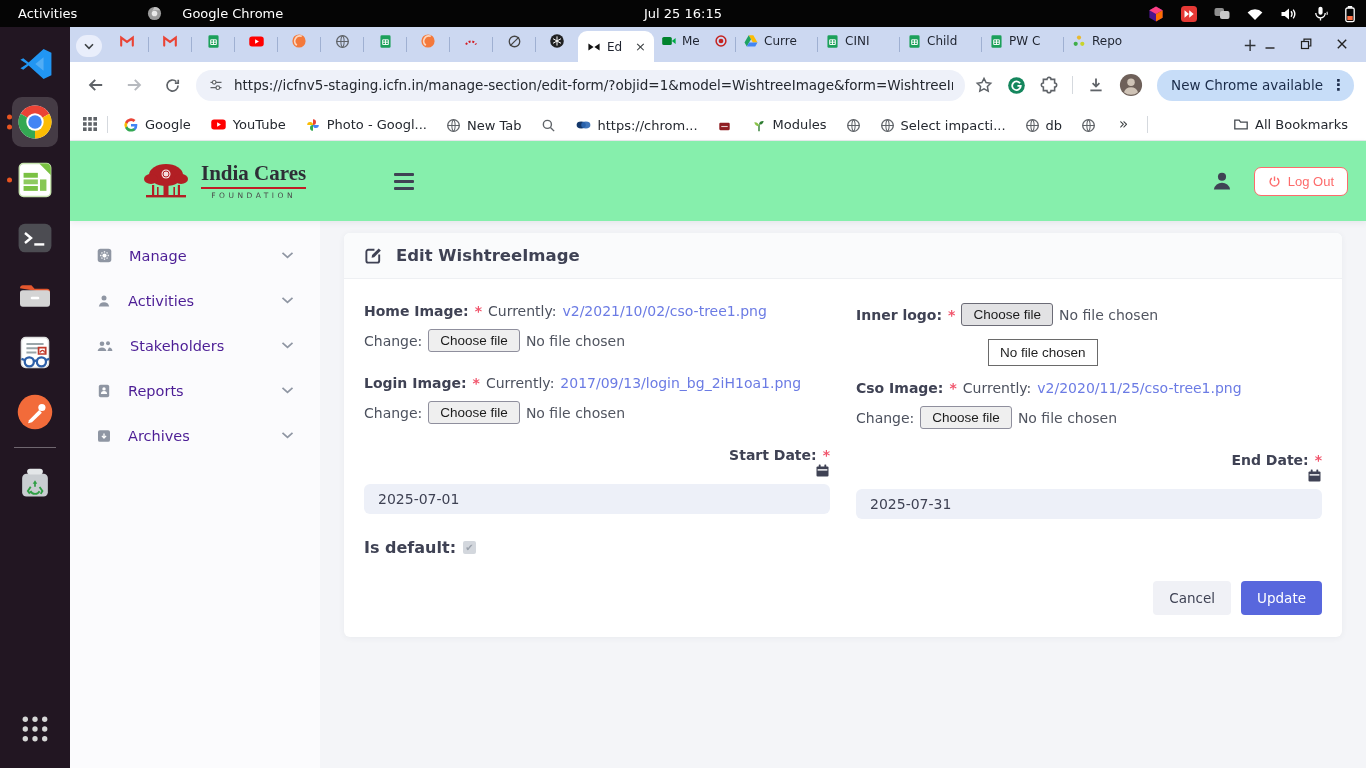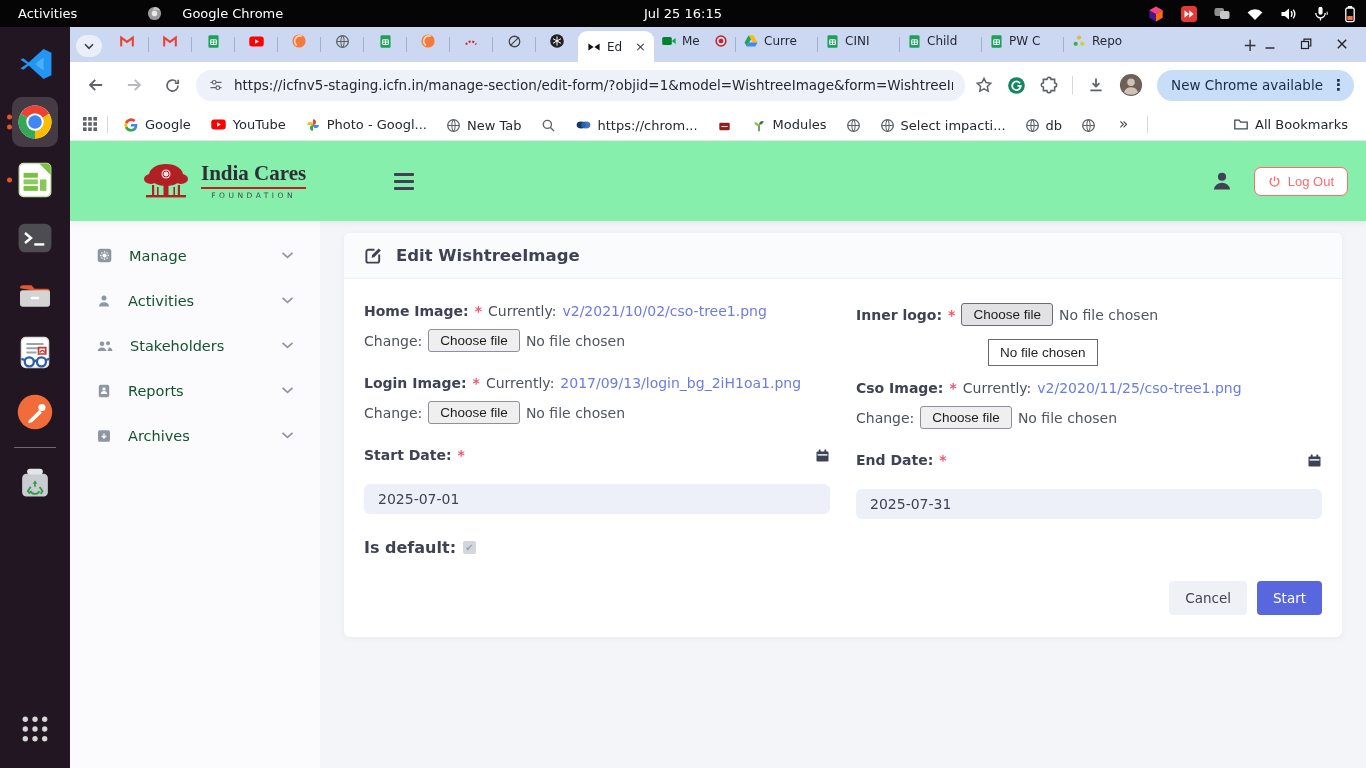--- a/index.html
+++ b/index.html
@@ -75,21 +75,21 @@
   .brand-sub { font-size:7.5px; letter-spacing:3.5px; color:#4a4a4a; margin-top:2px; }
   .hamburger { margin-left:88px; display:flex; flex-direction:column; gap:4px; }
   .hamburger i { width:20px; height:3px; background:#3f4254; border-radius:1px; }
   .header-right { margin-left:auto; display:flex; align-items:center; gap:20px; padding-right:2px; }
   .logout-btn { display:flex; align-items:center; gap:7px; border:1px solid #fd6b6b; color:#fd6b6b;
                 border-radius:7px; padding:6px 13px; font-size:13px; background:#fff; }
 
   .page-body { display:flex; height:547px; }
   .sidebar { width:250px; background:#fbfbfd; padding-top:12px; }
   .side-item { height:45px; display:flex; align-items:center; gap:16px; padding:0 26px; }
-  .side-item .s-label { font-size:14.5px; color:#14532d; flex:1; }
+  .side-item .s-label { font-size:14.5px; color:#4c1d95; flex:1; }
   .main { flex:1; padding:12px 24px 0; }
 
   .card { background:#fff; border-radius:6px; min-height:404px; position:relative;
           box-shadow:0 1px 6px rgba(50,60,80,.06); }
   .card-header { height:46px; background:#fafbfc; border-bottom:1px solid #eef0f3;
                  border-radius:6px 6px 0 0; display:flex; align-items:center; gap:13px; padding:0 20px; }
   .card-title { font-size:16.5px; font-weight:bold; color:#3f4254; }
   .card-body { padding:24px 20px 0; display:flex; gap:26px; }
   .col { flex:1; min-width:0; position:relative; }
 
@@ -102,21 +102,21 @@
   .file-btn.hovered { background:#e2e2e4; border-color:#6b6b76; }
   .nofile { color:#515560; white-space:nowrap; }
   .mb-sm { margin-bottom:10px; }
   .mb-lg { margin-bottom:23px; }
   .inner-logo-row { margin-bottom:54px; }
 
   .tooltip { position:absolute; left:132px; top:36px; background:#fff; border:1px solid #6a6a6a;
              padding:5px 11px; font-family:"Liberation Sans", sans-serif; font-size:13.5px; color:#1f1f1f;
              z-index:6; white-space:nowrap; }
 
-  .date-label-row { display:flex; align-items:flex-end; justify-content:space-between; margin-bottom:21px; }
+  .date-label-row { display:flex; align-items:flex-end; margin-bottom:6px;flex-direction:column; }
   .date-input { width:100%; height:30px; background:#edf0f8; border:none; border-radius:6px;
                 padding:0 14px; font-size:14px; color:#3f4254; font-family:inherit; margin-bottom:24px; }
 
   .isdefault-row { display:flex; align-items:center; gap:7px; }
   .chk { width:13px; height:13px; border-radius:2px; background:#d3d7dd; display:inline-flex;
          align-items:center; justify-content:center; font-size:10px; color:#9aa1ab; line-height:1; }
 
   .card-footer { position:absolute; right:20px; bottom:22px; display:flex; gap:10px; }
   .btn { border:none; border-radius:4px; font-size:13.5px; padding:9px 16px; font-family:inherit; }
   .btn-cancel { background:#f0f1f6; color:#3f4254; }
@@ -938,19 +938,19 @@
                       <rect x="2.8" y="6.6" width="10.4" height="1.5" fill="#fff"></rect>
                     </svg>
                 </span>
               </div>
               <input class="date-input" readonly="" value="2025-07-31" style="">
             </div>
           </div>
 
           <div class="card-footer">
             <button class="btn btn-cancel">Cancel</button>
-            <button class="btn btn-update">Start</button>
+            <button class="btn btn-update">Update</button>
           </div>
         </div>
       </main>
     </div>
   </div>
 </div>
 
 </body></html>

